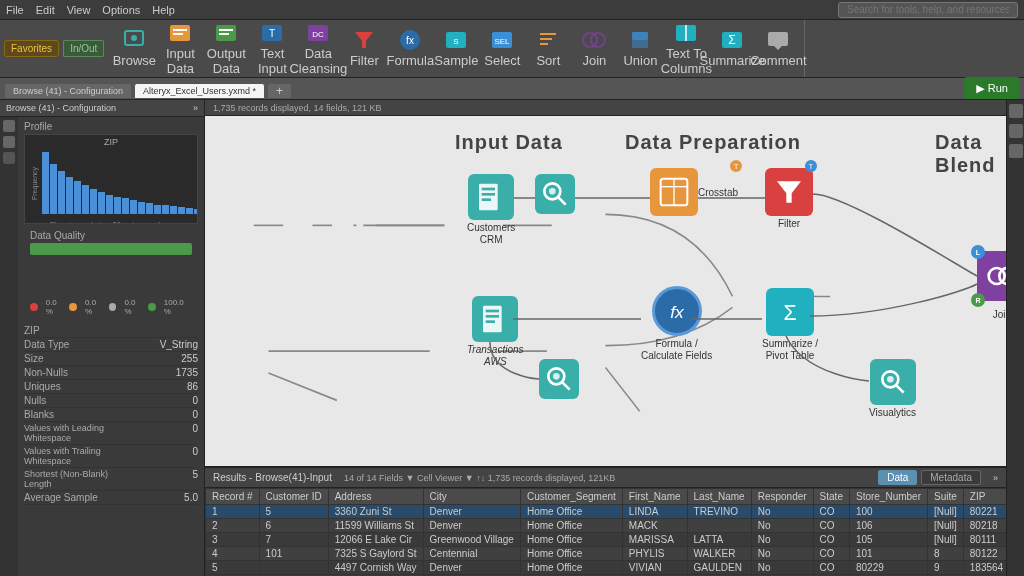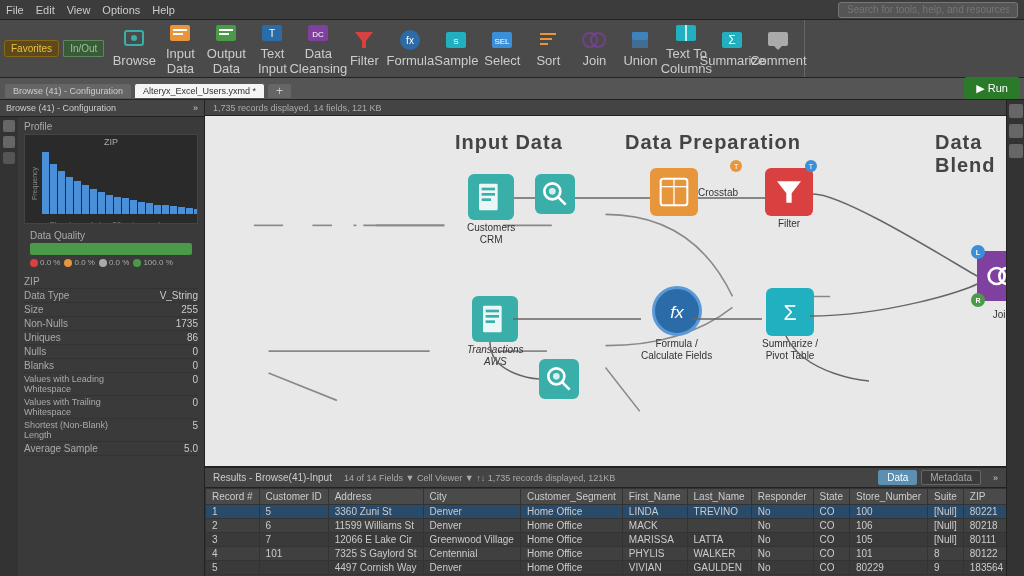--- a/index.html
+++ b/index.html
@@ -31,21 +31,21 @@
     .profile-label { font-size: 10px; color: #aaa; margin-bottom: 2px; }
     .zip-chart { background: #2a2a2a; border: 1px solid #444; height: 90px; margin-bottom: 4px; position: relative; overflow: hidden; }
     .chart-title { font-size: 9px; color: #aaa; text-align: center; padding-top: 2px; }
     .chart-bars { display: flex; align-items: flex-end; height: 70px; padding: 0 4px; gap: 1px; }
     .chart-note { font-size: 8px; color: #888; text-align: center; padding: 1px; }
     .data-quality { padding: 2px 6px; }
     .dq-label { font-size: 10px; color: #aaa; margin-bottom: 2px; }
     .dq-bar { display: flex; height: 12px; border-radius: 2px; overflow: hidden; margin-bottom: 3px; }
     .dq-seg { display: flex; align-items: center; justify-content: center; font-size: 8px; color: #fff; }
     .dq-labels { display: flex; gap: 4px; font-size: 8px; }
-    .dq-item { display: flex; align-items: center; gap: 2px; }
+    .dq-item { display: flex; align-items: center; gap: 8px; margin-top: 40px; }
     .dq-dot { width: 8px; height: 8px; border-radius: 50%; }
 
     .field-table { padding: 2px 6px; flex: 1; overflow-y: auto; }
     .field-row { display: flex; justify-content: space-between; padding: 1px 0; font-size: 10px; border-bottom: 1px solid #333; }
     .field-name { color: #aaa; }
     .field-val { color: #ccc; }
     #canvas-body { flex: 1; background: #f5f5f5; position: relative; overflow: hidden; }
 
     
     .section-label { position: absolute; font-size: 20px; font-weight: bold; color: #555; letter-spacing: 1px; }
@@ -527,20 +527,30 @@
 
       <div class="wf-node" style="left:557px; top:172px; position:absolute; display:flex; flex-direction:column; align-items:center;">
         <div class="wf-icon" style="width:48px; height:48px; border-radius:6px; background:#20b0c0; display:flex; align-items:center; justify-content:center;">
           <svg width="30" height="30" viewBox="0 0 24 24">
               <text x="12" y="18" text-anchor="middle" fill="#fff" font-size="16">Σ</text>
             </svg>
         </div>
         <div class="wf-label" style="font-size:10px; color:#333; text-align:center; margin-top:2px;">Summarize /<br>Pivot Table</div>
       </div>
 
+      <div class="wf-node" style="left:664px; top:243px; position:absolute; display:flex; flex-direction:column; align-items:center;">
+        <div class="wf-icon node-teal" style="width:46px; height:46px; border-radius:6px; background:#3aafa9; display:flex; align-items:center; justify-content:center;">
+          <svg width="28" height="28" viewBox="0 0 24 24">
+              <circle cx="10" cy="10" r="6" fill="none" stroke="#fff" stroke-width="2"></circle>
+              <line x1="14.5" y1="14.5" x2="20" y2="20" stroke="#fff" stroke-width="2"></line>
+              <circle cx="10" cy="10" r="2.5" fill="#fff" opacity="0.8"></circle>
+            </svg>
+        </div>
+        <div class="wf-label" style="font-size:10px; color:#333; text-align:center; margin-top:2px;">Visualytics</div>
+      </div>
 
       <svg style="position:absolute;top:0;left:0;width:100%;height:100%;pointer-events:none;">
 
         <line x1="309" y1="82" x2="330" y2="82" stroke="#666" stroke-width="1.5"></line>
 
         <line x1="370" y1="82" x2="445" y2="82" stroke="#666" stroke-width="1.5"></line>
 
         <line x1="493" y1="82" x2="560" y2="82" stroke="#666" stroke-width="1.5"></line>
 
         <path d="M608 78 C640 78 750 148 772 160" stroke="#666" stroke-width="1.5" fill="none"></path>

